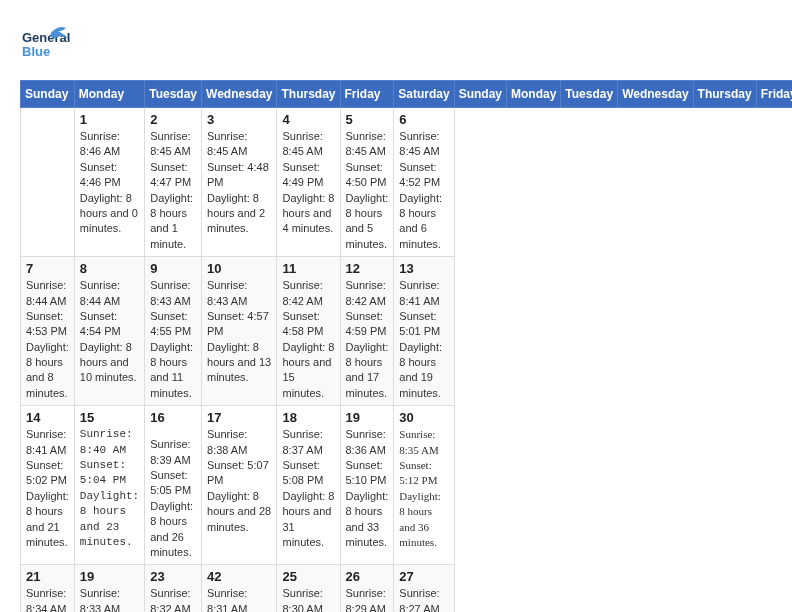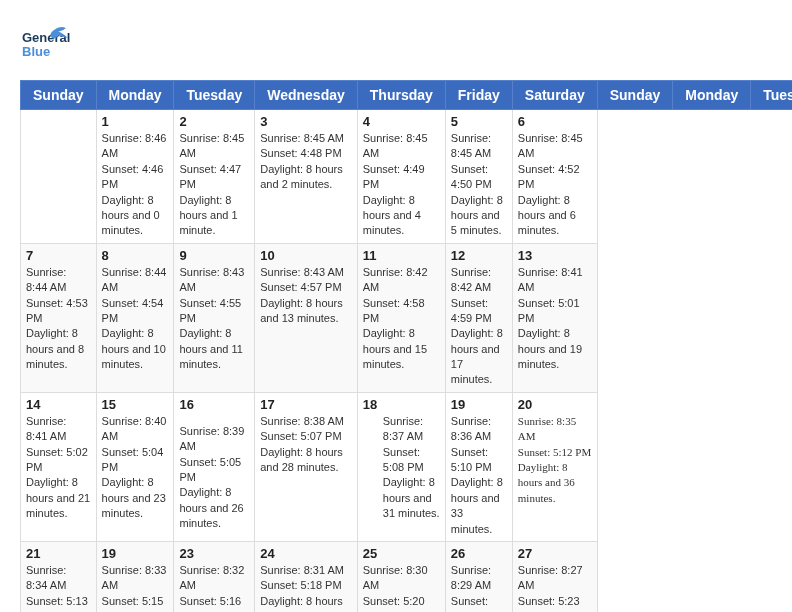--- a/index.html
+++ b/index.html
@@ -31,23 +31,23 @@
       color: #333;
     }
     table {
       width: 100%;
       border-collapse: collapse;
       font-size: 11px;
     }
     thead th {
       background: #3a6bbf;
       color: #fff;
-      padding: 6px 12px;
+      padding: 6px 4px;
       text-align: left;
-      font-size: 14px;
+      font-size: 12px;
       font-weight: bold;
       border: 1px solid #5580cc;
     }
     td {
       border: 1px solid #ddd;
       vertical-align: top;
       padding: 4px 5px;
       min-height: 80px;
       width: 107px;
     }
@@ -196,50 +196,50 @@
       </tr>
       <tr>
         <td>
           <div class="day-num">14</div>
           <div class="day-info" style="white-space: pre-line;">Sunrise: 8:41 AM
 Sunset: 5:02 PM
 Daylight: 8 hours and 21 minutes.</div>
         </td>
         <td>
           <div class="day-num">15</div>
-          <div class="day-info" style="white-space: pre-line;">Sunrise: 8:40 AM
+          <div class="day-info" style="white-space: pre-line; font-family: Liberation Mono, monospace;">Sunrise: 8:40 AM
 Sunset: 5:04 PM
 Daylight: 8 hours and 23 minutes.</div>
         </td>
         <td>
           <div class="day-num">16</div>
           <div class="day-info" style="white-space: pre-line; margin-top: 12px;">Sunrise: 8:39 AM
 Sunset: 5:05 PM
 Daylight: 8 hours and 26 minutes.</div>
         </td>
         <td>
           <div class="day-num">17</div>
           <div class="day-info" style="white-space: pre-line;">Sunrise: 8:38 AM
 Sunset: 5:07 PM
 Daylight: 8 hours and 28 minutes.</div>
         </td>
         <td>
           <div class="day-num">18</div>
-          <div class="day-info" style="white-space: pre-line; margin-left: 20px;">Sunrise: 8:37 AM
+          <div class="day-info" style="white-space: pre-line;">Sunrise: 8:37 AM
 Sunset: 5:08 PM
 Daylight: 8 hours and 31 minutes.</div>
         </td>
         <td>
           <div class="day-num">19</div>
           <div class="day-info" style="white-space: pre-line;">Sunrise: 8:36 AM
 Sunset: 5:10 PM
 Daylight: 8 hours and 33 minutes.</div>
         </td>
         <td>
-          <div class="day-num">20</div>
+          <div class="day-num">30</div>
           <div class="day-info" style="white-space: pre-line; font-family: Liberation Serif, serif;">Sunrise: 8:35 AM
 Sunset: 5:12 PM
 Daylight: 8 hours and 36 minutes.</div>
         </td>
       </tr>
       <tr>
         <td>
           <div class="day-num">21</div>
           <div class="day-info" style="white-space: pre-line;">Sunrise: 8:34 AM
 Sunset: 5:13 PM
@@ -251,21 +251,21 @@
 Sunset: 5:15 PM
 Daylight: 8 hours and 41 minutes.</div>
         </td>
         <td>
           <div class="day-num">23</div>
           <div class="day-info" style="white-space: pre-line;">Sunrise: 8:32 AM
 Sunset: 5:16 PM
 Daylight: 8 hours and 44 minutes.</div>
         </td>
         <td>
-          <div class="day-num">24</div>
+          <div class="day-num">42</div>
           <div class="day-info" style="white-space: pre-line;">Sunrise: 8:31 AM
 Sunset: 5:18 PM
 Daylight: 8 hours and 47 minutes.</div>
         </td>
         <td>
           <div class="day-num">25</div>
           <div class="day-info" style="white-space: pre-line;">Sunrise: 8:30 AM
 Sunset: 5:20 PM
 Daylight: 8 hours and 49 minutes.</div>
         </td>

